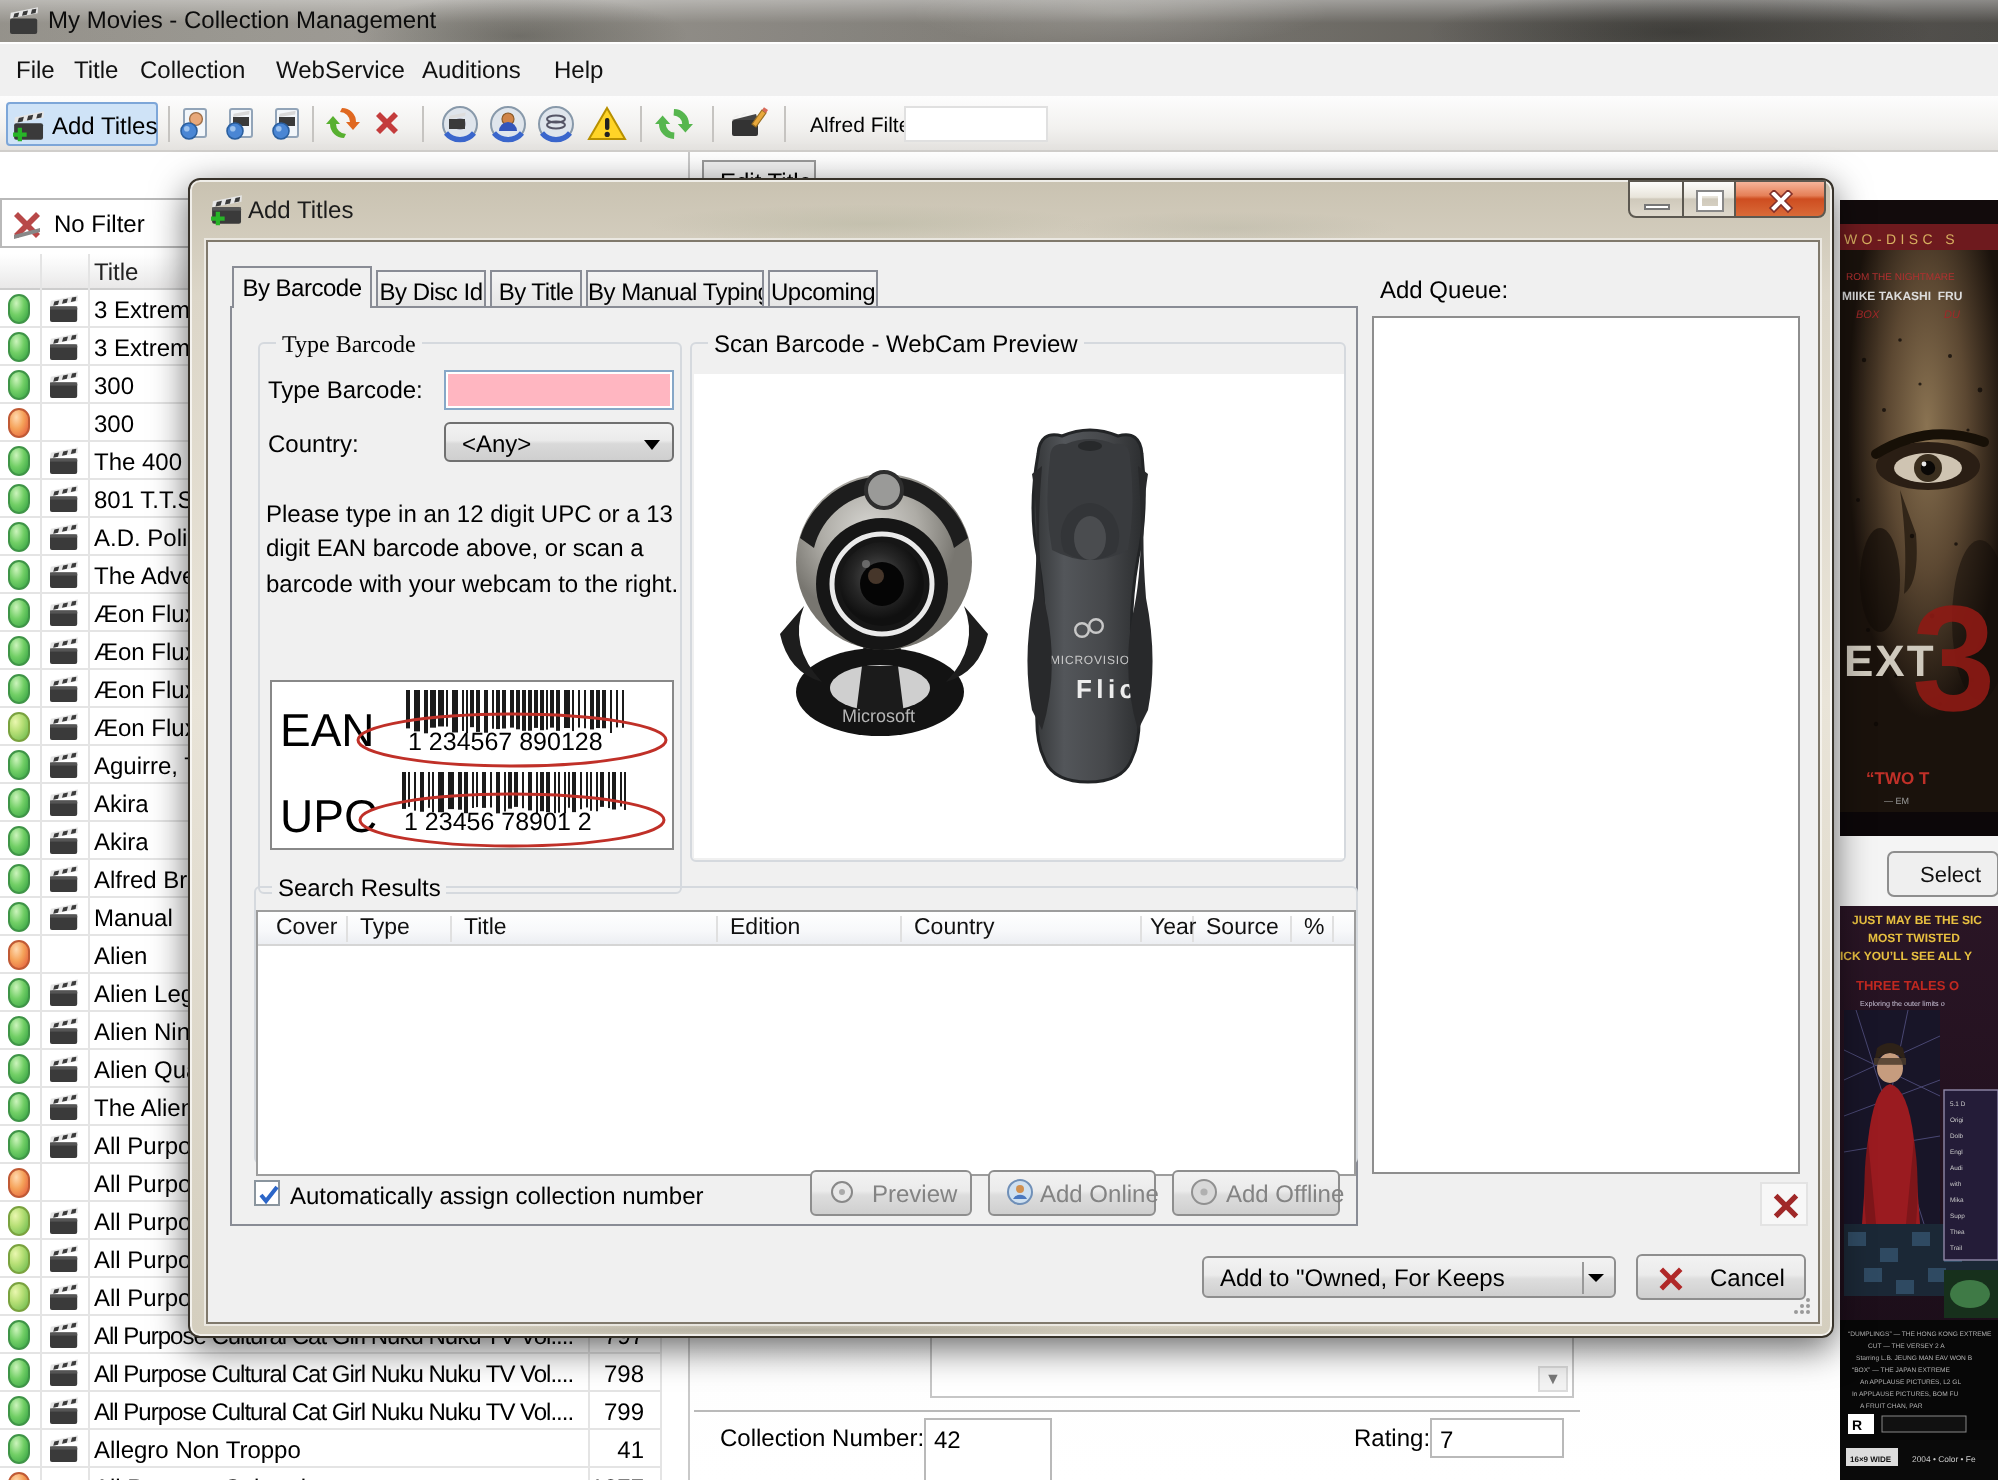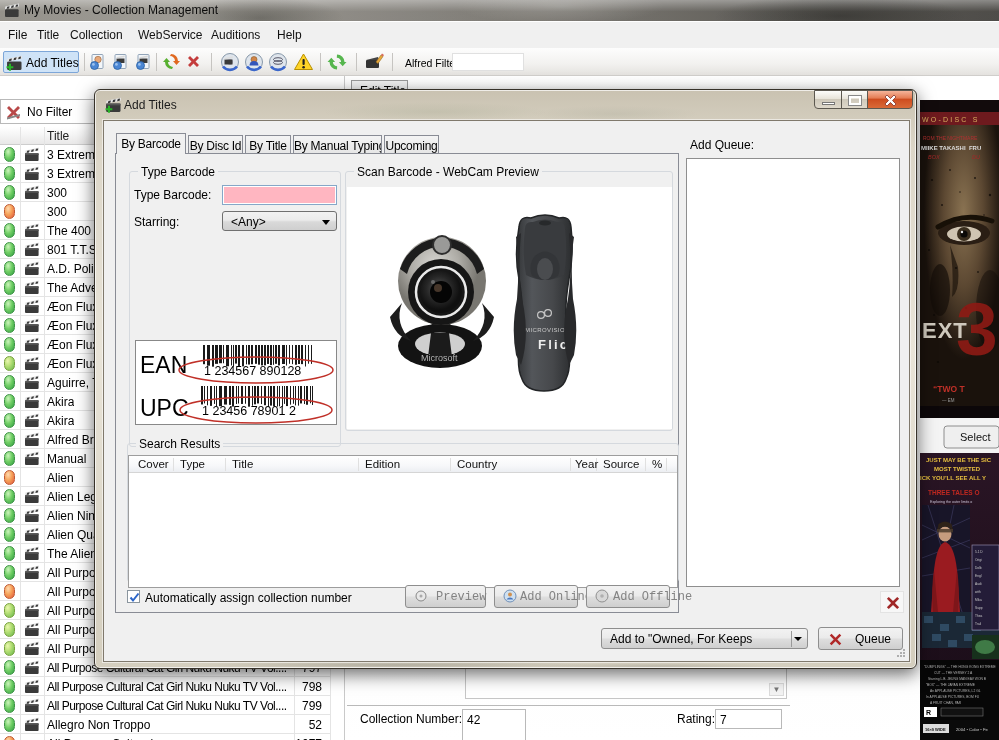--- a/index.html
+++ b/index.html
@@ -87,21 +87,21 @@
 .helptext { position:absolute; left:17px; line-height:17.3px; white-space:nowrap; }
 
 
 #srlist { position:absolute; left:12px; width:550px; height:133px; background:#fff; border:1px solid #9d9d9d; }
 .srh { position:absolute; top:2px; color:#111; font-size:11.5px; white-space:nowrap; }
 #srhead { position:absolute; left:0; top:0; width:548px; height:17px; background:linear-gradient(180deg,#ffffff,#f7f8fa 60%,#eceef2); border-bottom:1px solid #d5d5d5; }
 
 .btn { position:absolute; white-space:nowrap; border:1px solid #8e8e8e; border-radius:3px;
   background:linear-gradient(180deg,#f2f2f2,#ebebeb 45%,#dddddd 55%,#cfcfcf); text-align:center; }
 .btn .ic { position:absolute; left:8px; top:3px; }
-.gray { color:#838383;font-family:Liberation Mono, monospace; }
+.gray { color:#838383; }
 
 
 #autochk { position:absolute; left:11px; top:436px; width:13px; height:13px; background:#fff; border:1px solid #8a959e; }
 #autochk svg { position:absolute; left:0px; top:0px; }
 
 #queuebox { position:absolute; left:582px; top:37px; width:214px; height:429px; background:#fff; border:1px solid #8e8e8e; }
 #qdel { position:absolute; left:776px; top:470px; width:24px; height:22px; background:#f7f7f7; border:1px solid #e3e3e3; }
 
 #grip { position:absolute; right:3px; bottom:3px; width:10px; height:10px; }
 </style>
@@ -519,21 +519,21 @@
       </div>
       <div class="lrow" style="top:570.4px">
         <div class="pill "></div>
         <svg class="clap" width="16" height="15" viewBox="0 0 16 15">
           <rect x="1" y="6.2" width="13.6" height="7.8" rx="1" fill="#3a3a3a"></rect>
           <path d="M1 6.2 L1.4 3.4 L15 0.6 L14.8 3.6 Z" fill="#e6e6e6"></path>
           <path d="M2.6 5.9 L5 5.4 L5.6 3.2 L3.2 3.7 Z M7 4.9 L9.4 4.4 L10 2.2 L7.6 2.7 Z M11.4 4 L13.8 3.5 L14.2 1.4 L12 1.8 Z" fill="#3a3a3a"></path>
           <rect x="1" y="6.2" width="13.6" height="1.6" fill="#555"></rect>
         </svg>
         <div class="t" style="">Allegro Non Troppo</div>
-        <div class="t n">52</div>
+        <div class="t n">41</div>
       </div>
       <div class="lrow" style="top:589.4px">
         <div class="pill r"></div>
         <div class="t" style="">All Purpose Cultural</div>
         <div class="t n">1077</div>
       </div>
     </div>
   <div class="vline" style="left:20px"></div>
   <div class="vline" style="left:44px"></div>
   <div class="vline" style="left:294px"></div>
@@ -713,30 +713,31 @@
 
     <div id="dlg-client">
 
       <div class="tab active" style="left:12px; width:70px;">By Barcode</div>
       <div class="tab" style="left:84px; width:55px;">By Disc Id</div>
       <div class="tab" style="left:141px; width:46px;">By Title</div>
       <div class="tab" style="left:189px; width:89px;">By Manual Typing</div>
       <div class="tab" style="left:280px; width:55px;">Upcoming</div>
       <div id="tabpane">
 
-        <div class="group" style="left:13px; top:17px; width:212px; height:276px;">
+        <div class="group" style="left:13px; top:17px; width:212px; height:276px;font-family:Liberation Serif, serif;">
           <span>Type Barcode</span>
         </div>
         <div style="position:absolute;left:18px;top:34px">Type Barcode:</div>
         <div id="pinkinput"></div>
-        <div style="position:absolute;left:18px;top:61px">Starring:</div>
+        <div style="position:absolute;left:18px;top:61px">Country:</div>
         <div id="countrycombo">
             <span>&lt;Any&gt;</span>
             <div class="arr"></div>
           </div>
+        <div class="helptext" style="top:95px">Please type in an 12 digit UPC or a 13<br>digit EAN barcode above, or scan a<br>barcode with your webcam to the right.</div>
 
         <svg style="position:absolute;left:19px;top:186px" width="202" height="85" viewBox="0 0 202 85">
           <rect x="0.5" y="0.5" width="201" height="84" fill="#fff" stroke="#888"></rect>
           <text x="5" y="33" font-size="23" font-family="Liberation Sans" fill="#000">EAN</text>
           <g fill="#111"></g>
           <g id="ean-bars">
               <rect x="68" y="5" width="2" height="19.197059154510498" fill="#1a1a1a"></rect>
               <rect x="72" y="5" width="3" height="20.68874168395996" fill="#1a1a1a"></rect>
               <rect x="77" y="5" width="2" height="21.661306381225586" fill="#1a1a1a"></rect>
               <rect x="80" y="5" width="3" height="18.83853530883789" fill="#1a1a1a"></rect>
@@ -940,21 +941,21 @@
 
       <div class="btn" style="left:497px;top:507px;width:207px;height:21px">
         <span style="position:absolute;left:8px;top:3px">Add to "Owned, For Keeps</span>
         <div style="position:absolute;right:15px;top:2px;width:1px;height:16px;background:#999"></div>
         <div style="position:absolute;right:5px;top:8px;width:0;height:0;border-left:4px solid transparent;border-right:4px solid transparent;border-top:4px solid #000"></div>
       </div>
       <div class="btn" style="left:714px;top:506px;width:85px;height:23px">
         <svg class="ic" style="left:9px;top:4px" width="15" height="15" viewBox="0 0 17 17">
           <path d="M2 4 L4 2 L8.5 6.5 L13 2 L15 4 L10.5 8.5 L15 13 L13 15 L8.5 10.5 L4 15 L2 13 L6.5 8.5 Z" fill="#b02828"></path>
         </svg>
-        <span style="position:absolute;left:36px;top:4px">Queue</span>
+        <span style="position:absolute;left:36px;top:4px">Cancel</span>
       </div>
       <svg id="grip" width="10" height="10" viewBox="0 0 10 10">
         <circle cx="8" cy="2" r="1" fill="#999"></circle>
           <circle cx="8" cy="5" r="1" fill="#999"></circle>
           <circle cx="8" cy="8" r="1" fill="#999"></circle>
         <circle cx="5" cy="5" r="1" fill="#999"></circle>
           <circle cx="5" cy="8" r="1" fill="#999"></circle>
           <circle cx="2" cy="8" r="1" fill="#999"></circle>
       </svg>
     </div>

